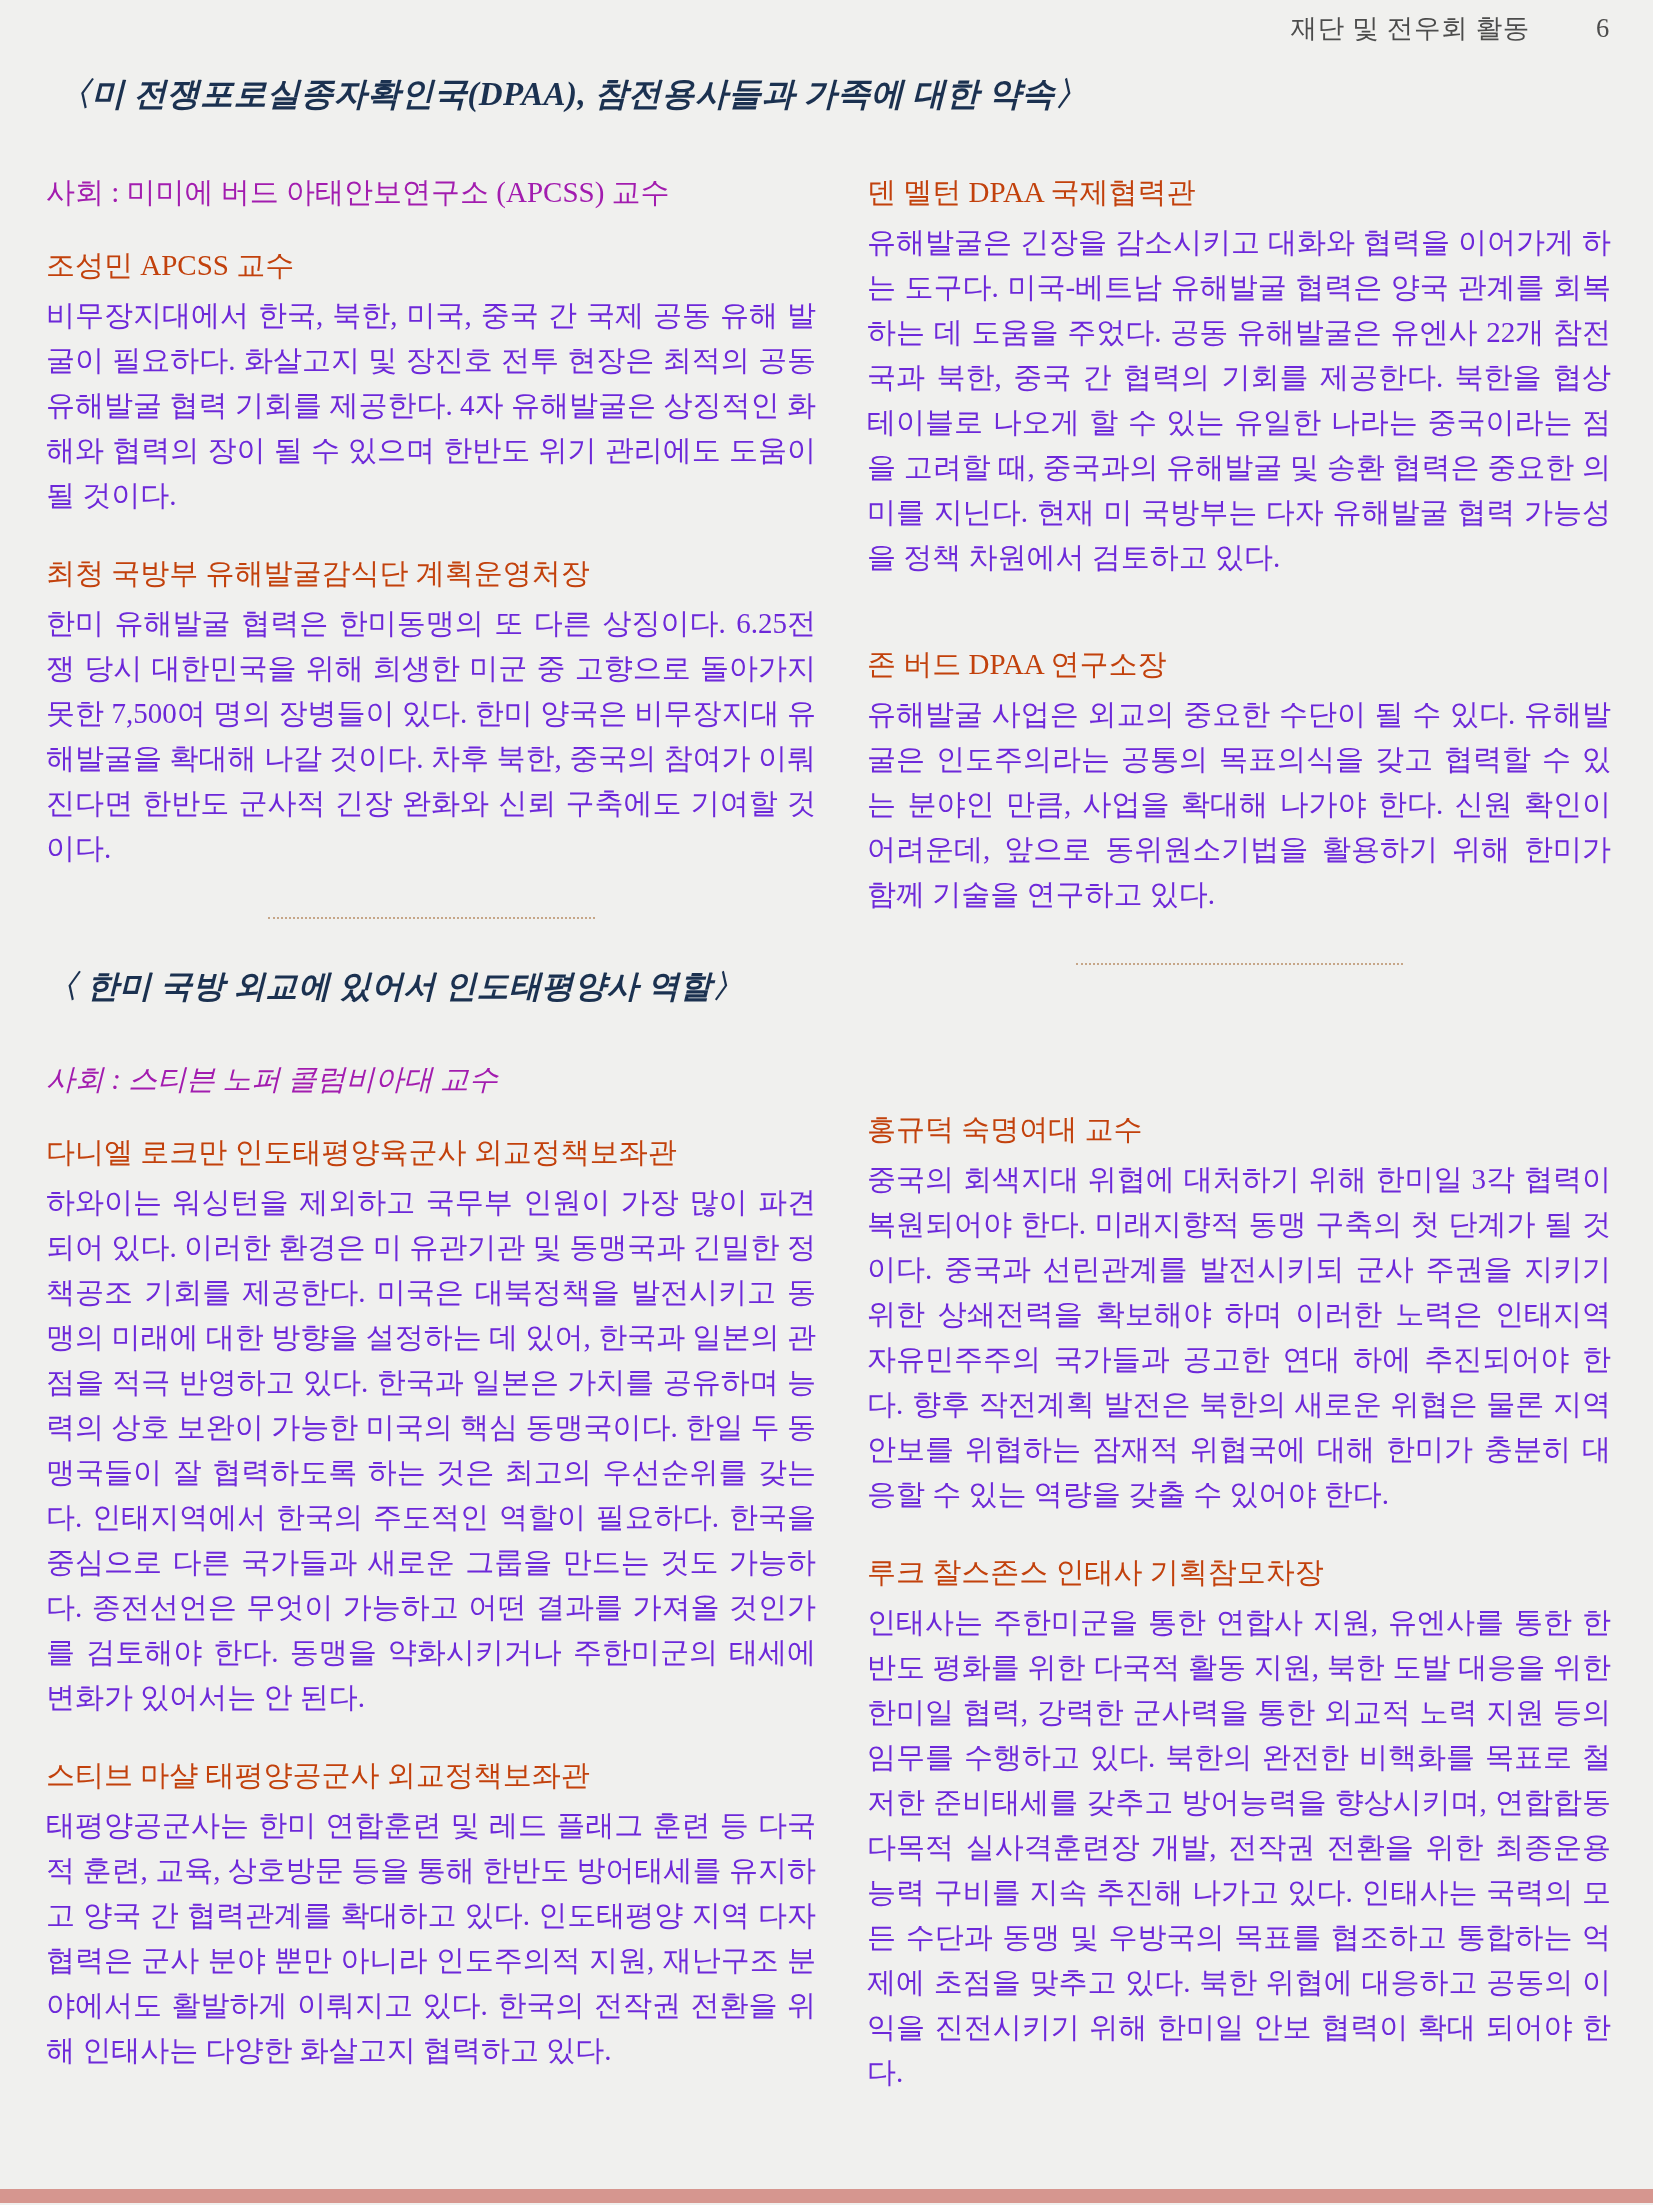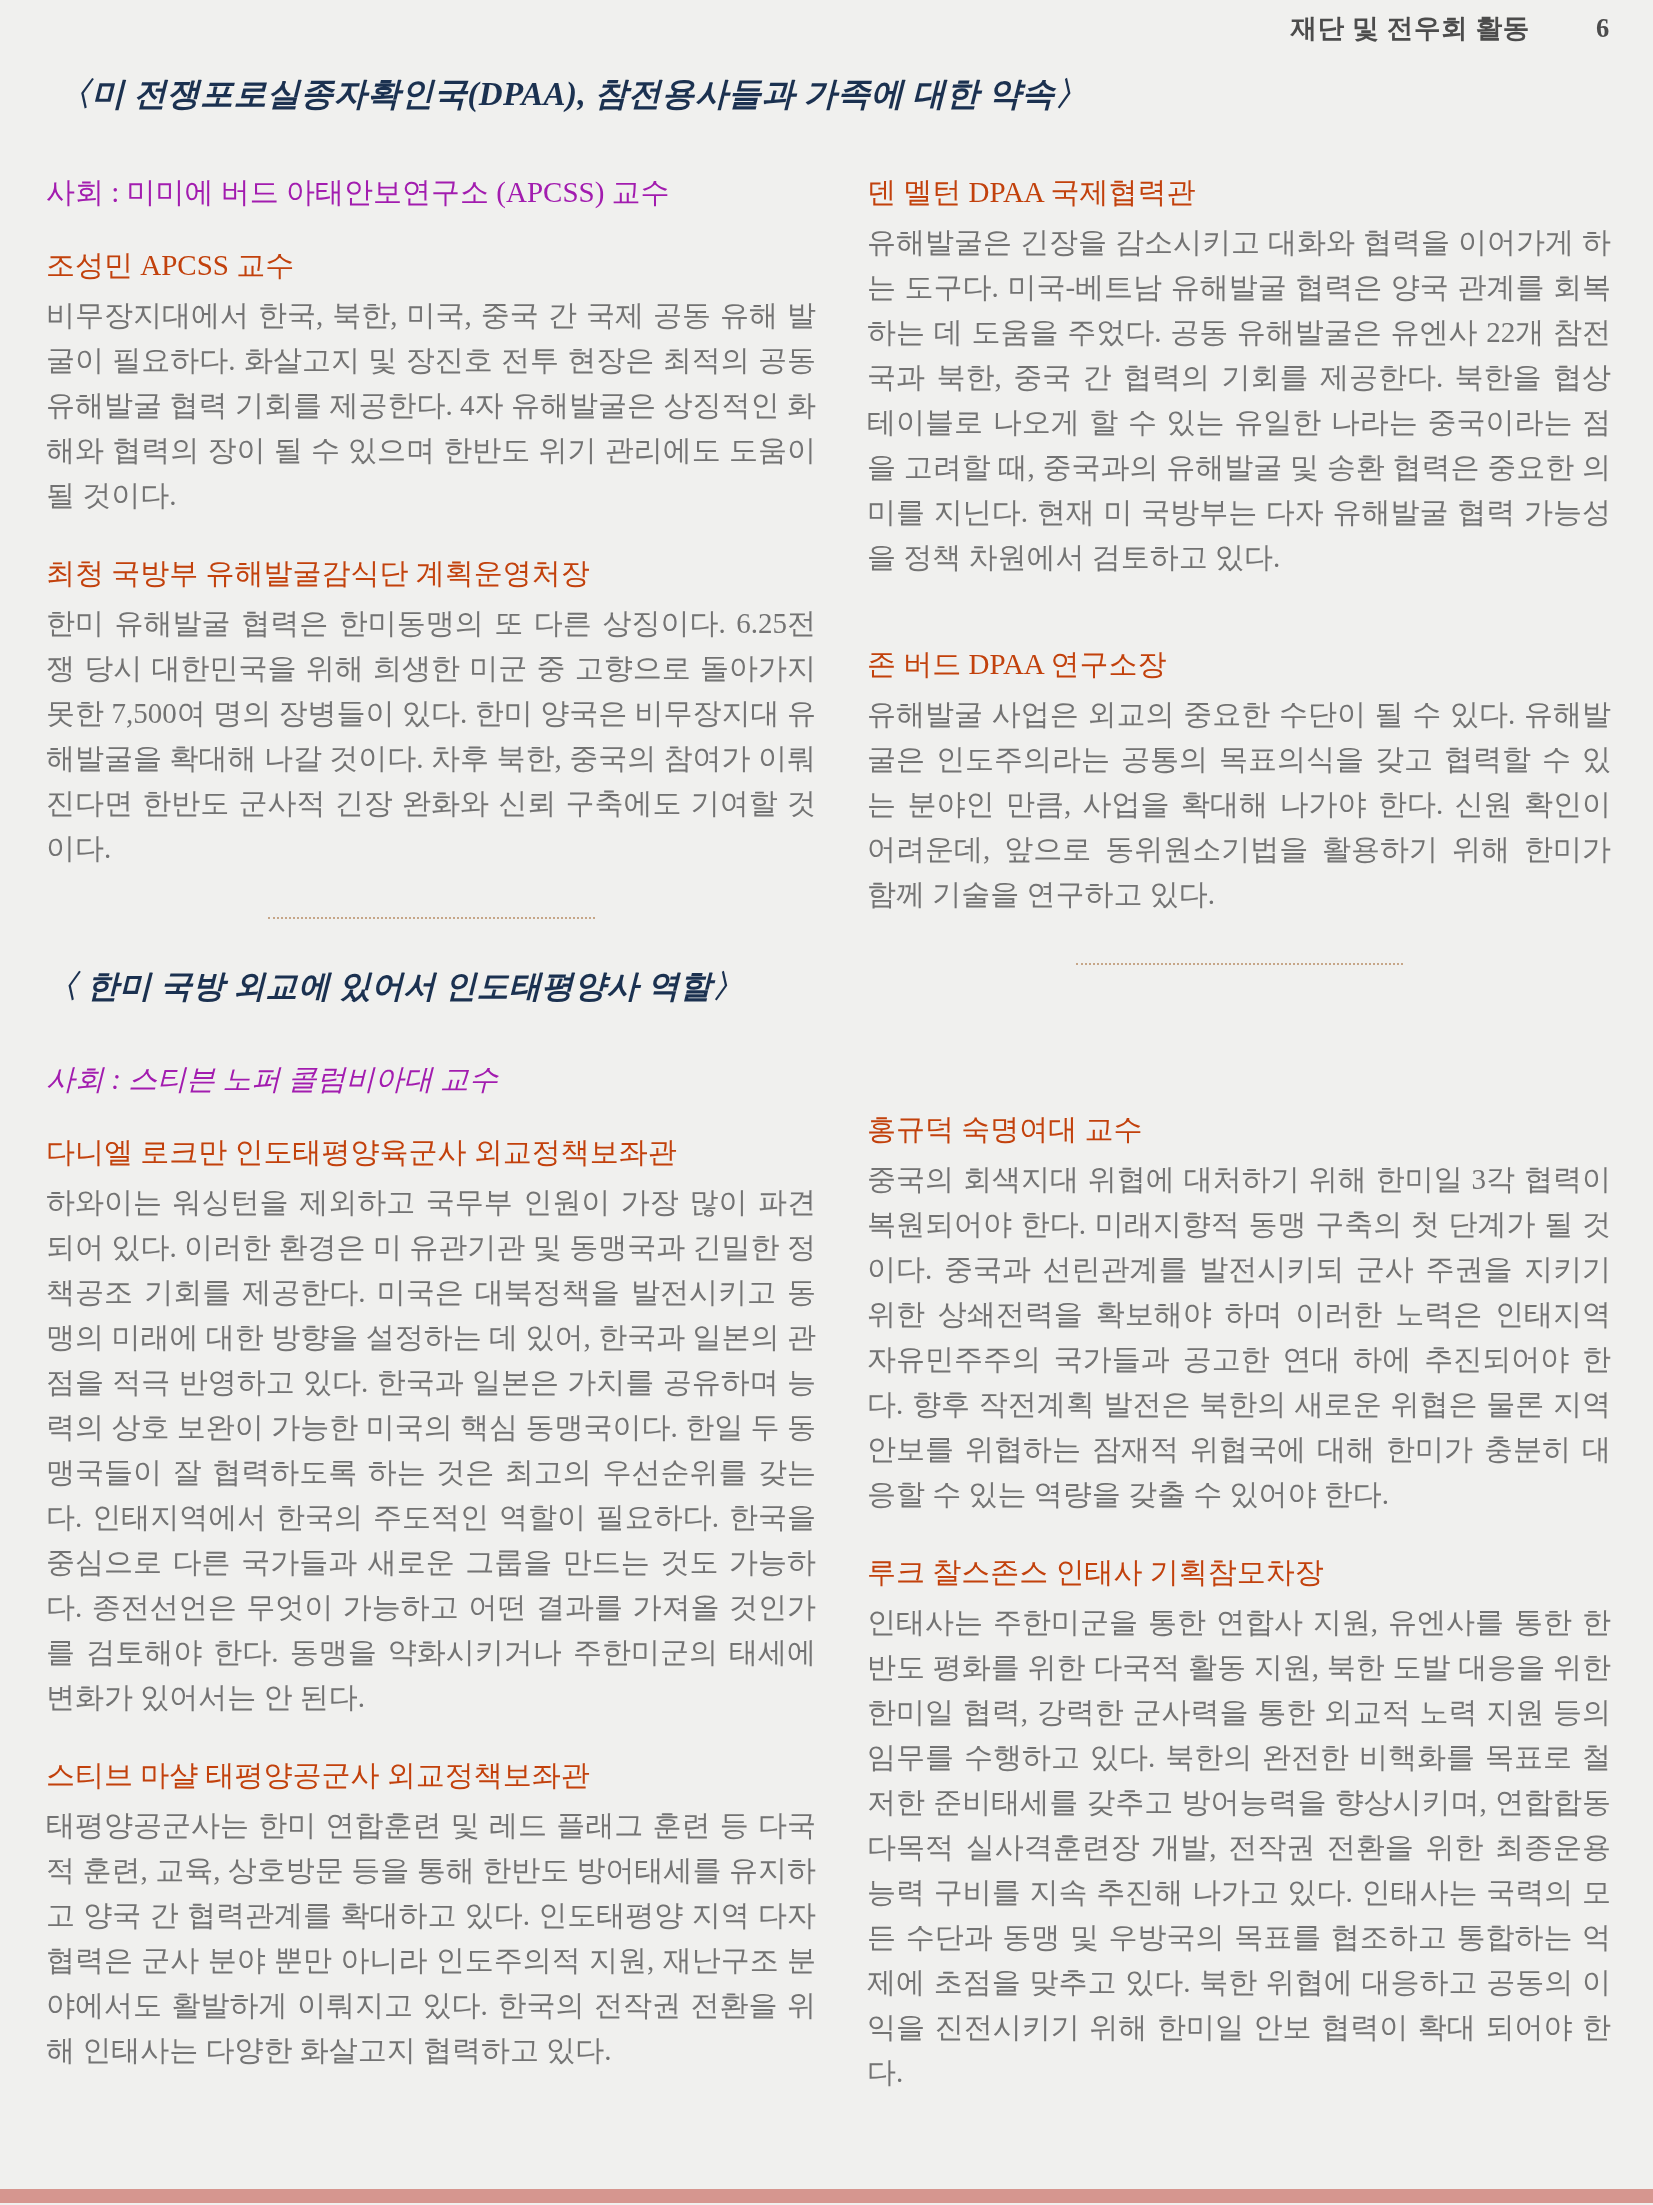--- a/index.html
+++ b/index.html
@@ -12,21 +12,20 @@
     overflow: hidden;
   }
   .page { position: absolute; inset: 0; }
 
   .page-header {
     position: absolute;
     top: 10.3px; right: 44px;
     font-size: 26.5px;
     color: #4c4c4c;
     letter-spacing: 0.7px;
-    font-weight: bold;
   }
   .page-header .page-num { margin-left: 66px; }
 
   .doc-title {
     position: absolute;
     left: 58px; top: 72px;
     margin: 0;
     font-size: 33px;
     font-style: italic;
     font-weight: 600;
@@ -57,21 +56,21 @@
   }
   .speaker.first { margin-top: 0; }
   .speaker.gap-xl  { margin-top: 67px; }
   .speaker.gap-xl2 { margin-top: 147px; }
 
   .speech {
     margin: 0;
     font-size: 29px;
     line-height: 45px;
     text-align: justify;
-    color: #737373;
+    color: #6d28d9;
   }
 
   .divider {
     width: 327px;
     margin: 46px auto 46px auto;
     border: 0;
     border-top: 2.2px dotted #bf9a77;
     opacity: 0.85;
   }
 

